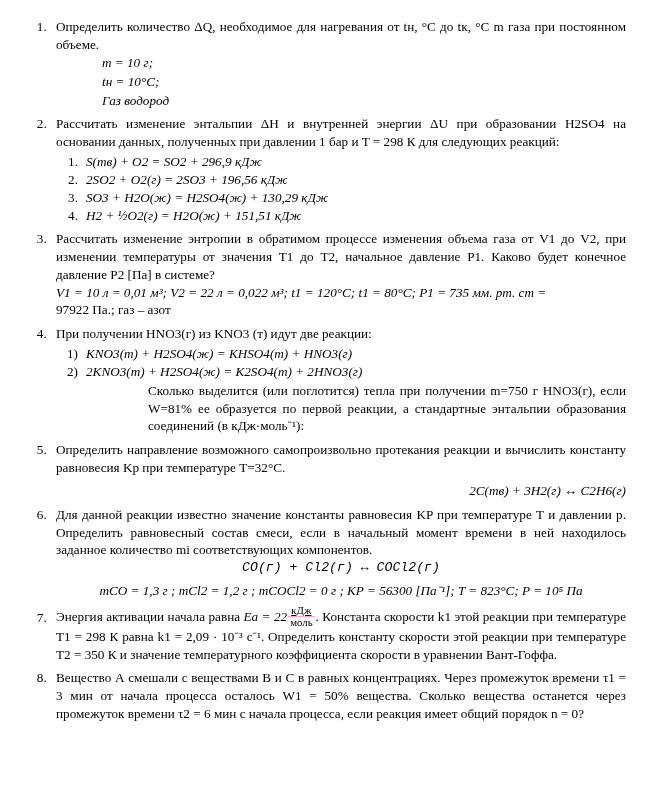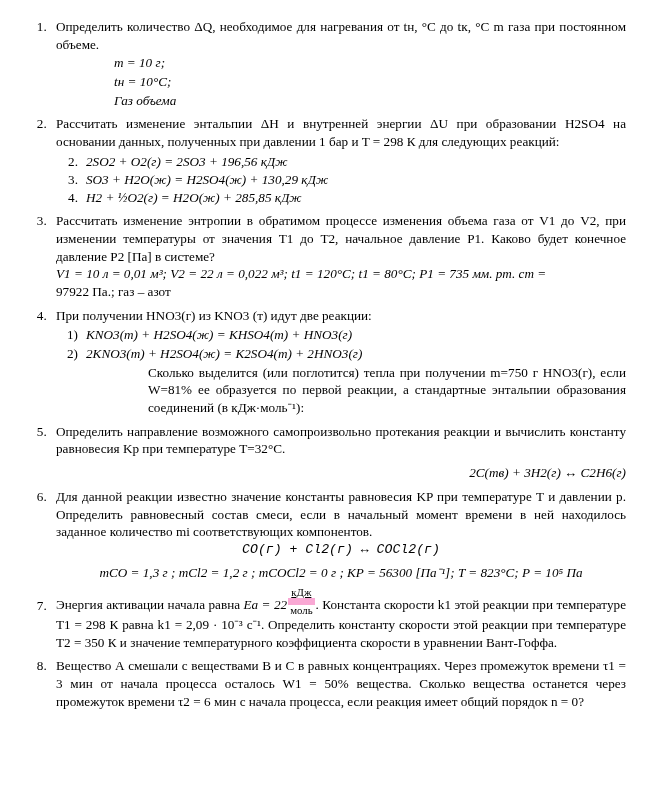--- a/index.html
+++ b/index.html
@@ -30,21 +30,21 @@
     margin: 0 0 6px 0;
     padding-left: 6px;
     text-align: justify;
     line-height: 1.34;
   }
   ol.tasks > li::marker {
     font-family: "Liberation Serif", serif;
   }
   .it { font-style: italic; }
   .center { text-align: center; }
-  .indent1 { margin-left: 58px; }
+  .indent1 { margin-left: 46px; }
   .indent2 { margin-left: 86px; }
   .indent3 { margin-left: 92px; }
   .line { margin: 1px 0; }
   .math {
     font-family: "Liberation Serif", serif;
     font-style: italic;
   }
   .sublist {
     margin: 2px 0 2px 0;
     padding: 0;
@@ -64,49 +64,52 @@
   .frac {
     display: inline-block;
     vertical-align: -0.42em;
     text-align: center;
     font-size: 0.82em;
     line-height: 1;
     font-style: italic;
     margin: 0 1px;
   }
   .frac .n { display: block; padding: 0 2px; text-decoration: underline; }
-  .frac .d { display: block; padding: 0 2px; border-top: 7px solid #f9a8d4; }
+  .frac .d { display: block; padding: 0 2px; border-top: 1px solid #f9a8d4; }
   .frac.up { font-style: normal; }
 </style>
 </head>
 <body>
 
 <div class="page">
   <ol class="tasks">
 
     <li>
       <span>Определить количество ΔQ, необходимое для нагревания от tн, °С до tк, °С m газа при постоянном объеме.</span>
       <div class="indent1">
         <div class="line math">m = 10 г;</div>
         <div class="line math">tн = 10°C;</div>
-        <div class="line it">Газ объема</div>
+        <div class="line it">Газ водород</div>
       </div>
     </li>
 
     <li>
       <span>Рассчитать изменение энтальпии ΔH и внутренней энергии ΔU при образовании H2SO4 на основании данных, полученных при давлении 1 бар и T = 298 К для следующих реакций:</span>
       <ol class="sublist indent1">
         <li>
+          <span class="num">1.</span><span class="math">S(тв) + O2 = SO2 + 296,9 кДж</span>
+        </li>
+        <li>
           <span class="num">2.</span><span class="math">2SO2 + O2(г) = 2SO3 + 196,56 кДж</span>
         </li>
         <li>
           <span class="num">3.</span><span class="math">SO3 + H2O(ж) = H2SO4(ж) + 130,29 кДж</span>
         </li>
         <li>
-          <span class="num">4.</span><span class="math">H2 + ½O2(г) = H2O(ж) + 285,85 кДж</span>
+          <span class="num">4.</span><span class="math">H2 + ½O2(г) = H2O(ж) + 151,51 кДж</span>
         </li>
       </ol>
     </li>
 
     <li>
       <span>Рассчитать изменение энтропии в обратимом процессе изменения объема газа от V1 до V2, при изменении температуры от значения T1 до T2, начальное давление P1. Каково будет конечное давление P2 [Па] в системе?</span>
       <div class="math">V1 = 10 л = 0,01 м³; V2 = 22 л = 0,022 м³;  t1 = 120°C;  t1 = 80°C; P1 = 735 мм. рт. ст =</div>
       <div>97922 Па.; газ – азот</div>
     </li>
 

